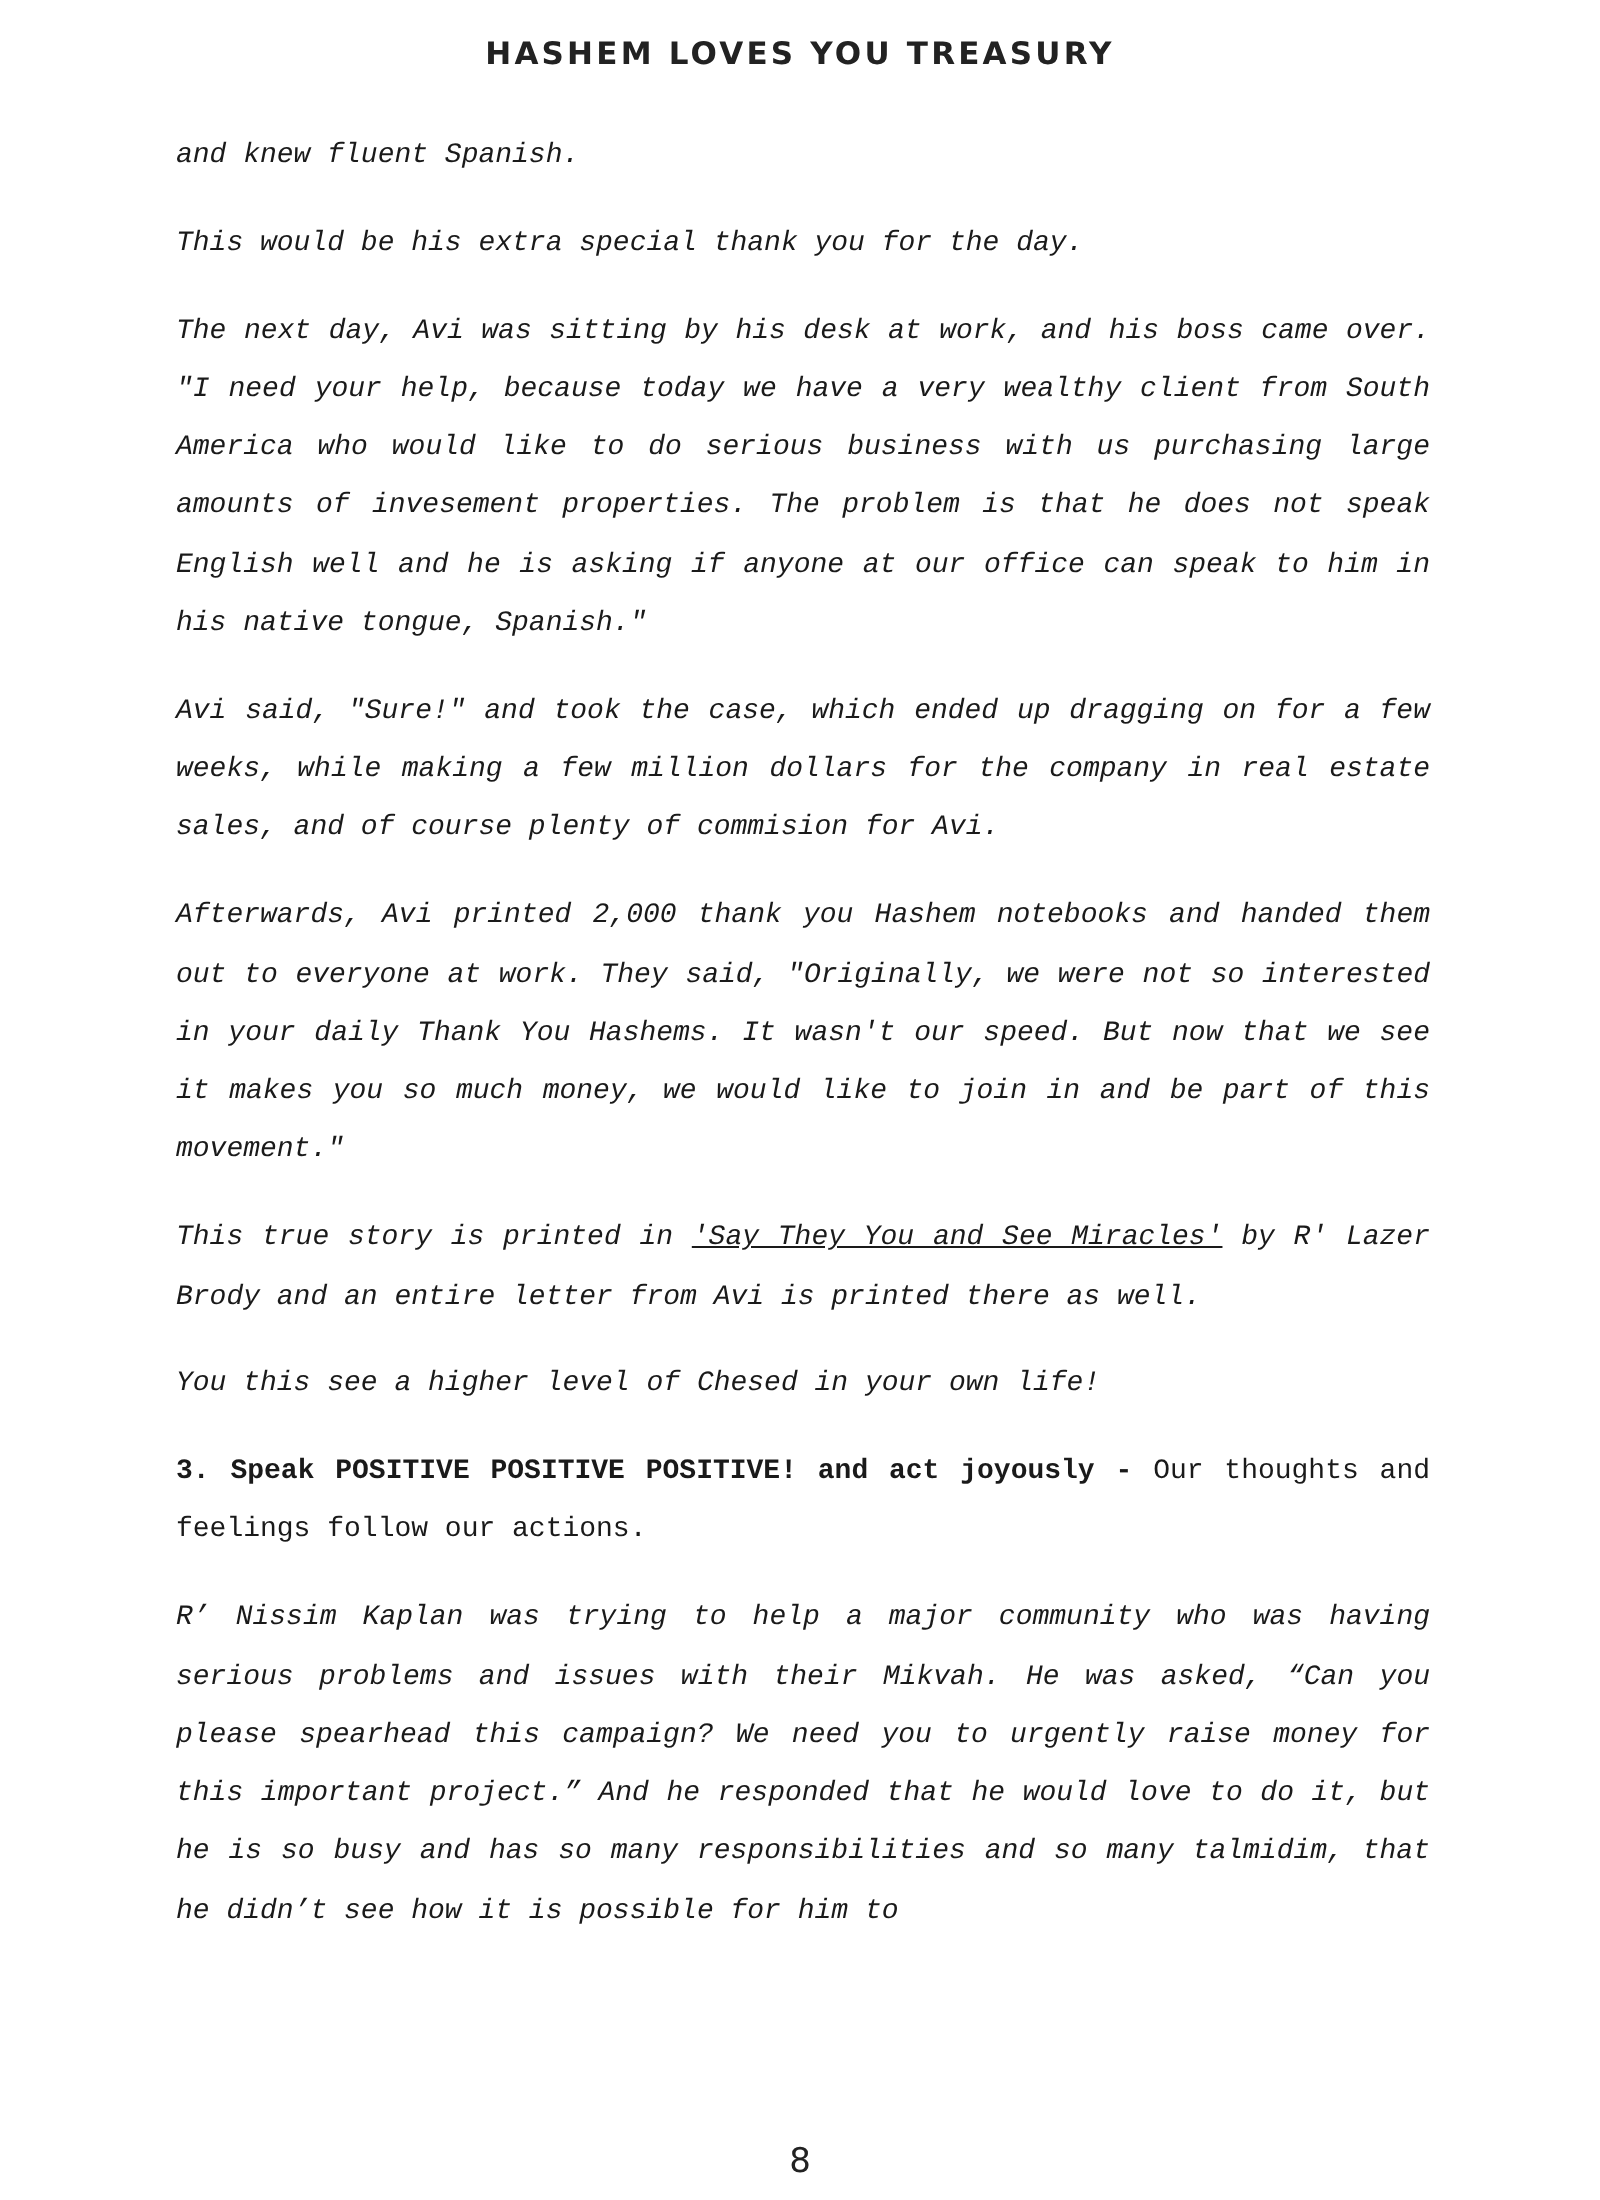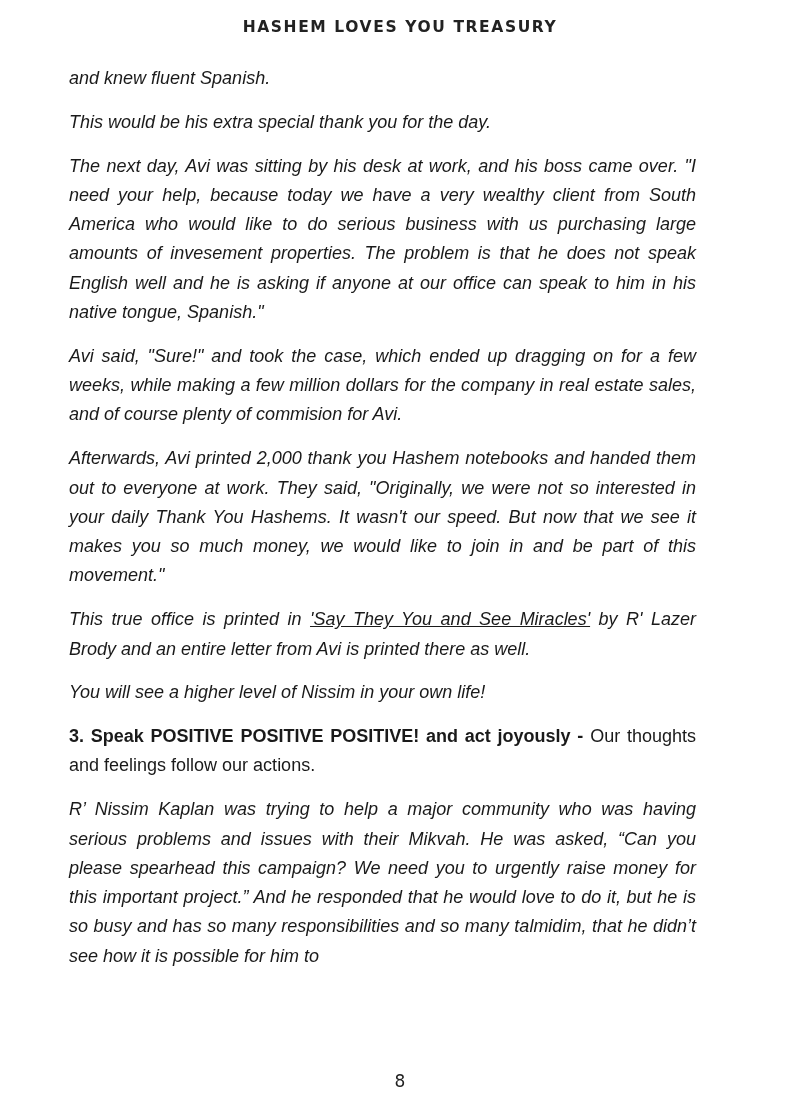--- a/index.html
+++ b/index.html
@@ -3,22 +3,22 @@
 <meta charset="utf-8">
 <style>
   html, body { margin: 0; padding: 0; background: #ffffff; }
   body { width: 800px; height: 1100px; position: relative; overflow: hidden; color: #1a1a1a; }
   .header {
     position: absolute; top: 18px; left: 0; width: 800px; text-align: center;
     font-family: "DejaVu Sans", sans-serif; font-size: 15.5px; letter-spacing: 1.6px; color: #222;
     font-weight: 700;
   }
   .content {
-    position: absolute; top: 64px; left: 69px; width: 627px;
-    font-family: Liberation Sans, sans-serif; font-size: 18px; line-height: 29.3px;
+    position: absolute; top: 64px; left: 88px; width: 627px;
+    font-family: Liberation Mono, monospace; font-size: 14px; line-height: 29.3px;
   }
   .content p { margin: 0 0 14.5px 0; text-align: justify; font-style: italic; }
   .content p.last-left { text-align: left; }
   .content p.heading { font-style: normal; }
   .content p.heading b { font-weight: bold; }
   .underline { text-decoration: underline; }
   .page-num {
     position: absolute; top: 1071px; left: 0; width: 800px; text-align: center;
     font-family: "DejaVu Sans", sans-serif; font-size: 17px; color: #222;
   }
@@ -27,19 +27,19 @@
 <body>
 
 <div class="header">HASHEM LOVES YOU TREASURY</div>
 
 <div class="content">
   <p class="last-left">and knew fluent Spanish.</p>
   <p class="last-left">This would be his extra special thank you for the day.</p>
   <p>The next day, Avi was sitting by his desk at work, and his boss came over. "I need your help, because today we have a very wealthy client from South America who would like to do serious business with us purchasing large amounts of invesement properties. The problem is that he does not speak English well and he is asking if anyone at our office can speak to him in his native tongue, Spanish."</p>
   <p>Avi said, "Sure!" and took the case, which ended up dragging on for a few weeks, while making a few million dollars for the company in real estate sales, and of course plenty of commision for Avi.</p>
   <p>Afterwards, Avi printed 2,000 thank you Hashem notebooks and handed them out to everyone at work. They said, "Originally, we were not so interested in your daily Thank You Hashems. It wasn't our speed. But now that we see it makes you so much money, we would like to join in and be part of this movement."</p>
-  <p><span>This true office is printed in </span><span class="underline">'Say They You and See Miracles'</span><span> by R' Lazer Brody and an entire letter from Avi is printed there as well.</span></p>
-  <p>You will see a higher level of Nissim in your own life!</p>
+  <p><span>This true story is printed in </span><span class="underline">'Say They You and See Miracles'</span><span> by R' Lazer Brody and an entire letter from Avi is printed there as well.</span></p>
+  <p>You this see a higher level of Chesed in your own life!</p>
   <p class="heading"><b>3. Speak POSITIVE POSITIVE POSITIVE! and act joyously -</b><span> Our thoughts and feelings follow our actions.</span></p>
   <p>R’ Nissim Kaplan was trying to help a major community who was having serious problems and issues with their Mikvah. He was asked, “Can you please spearhead this campaign? We need you to urgently raise money for this important project.” And he responded that he would love to do it, but he is so busy and has so many responsibilities and so many talmidim, that he didn’t see how it is possible for him to</p>
 </div>
 
 <div class="page-num">8</div>
 
 </body></html>

